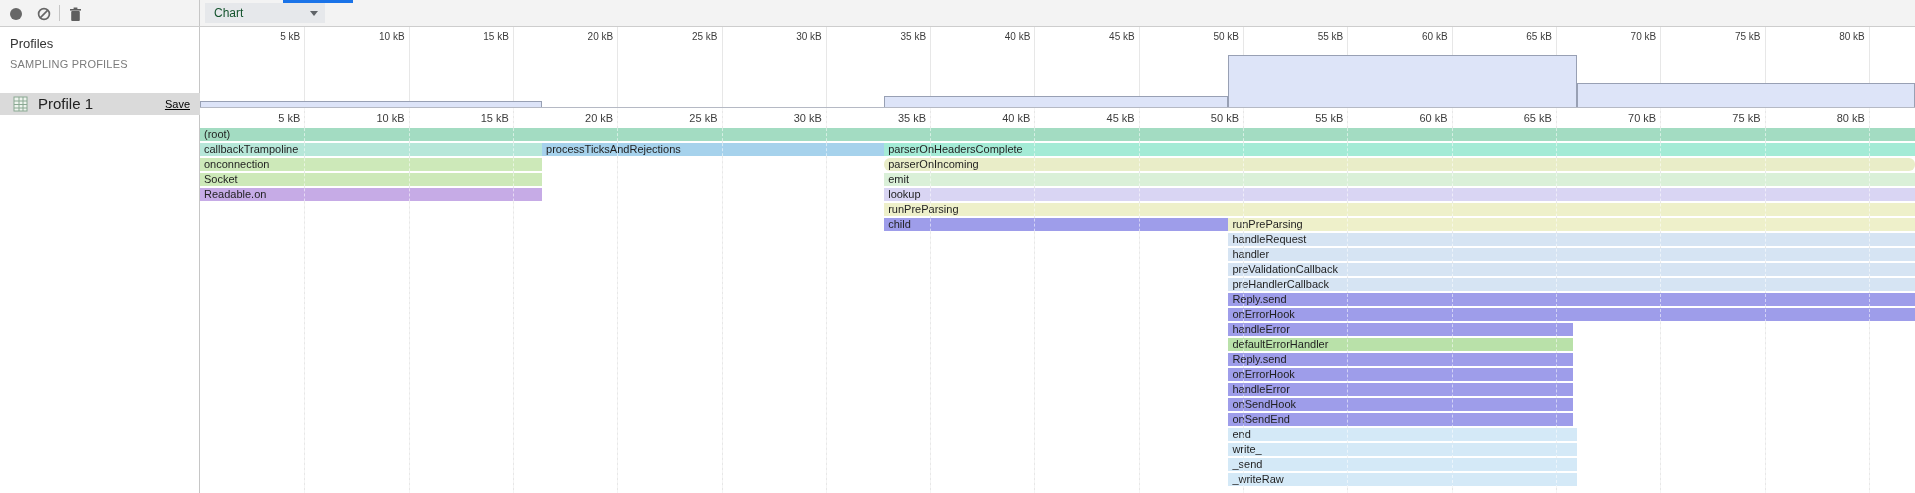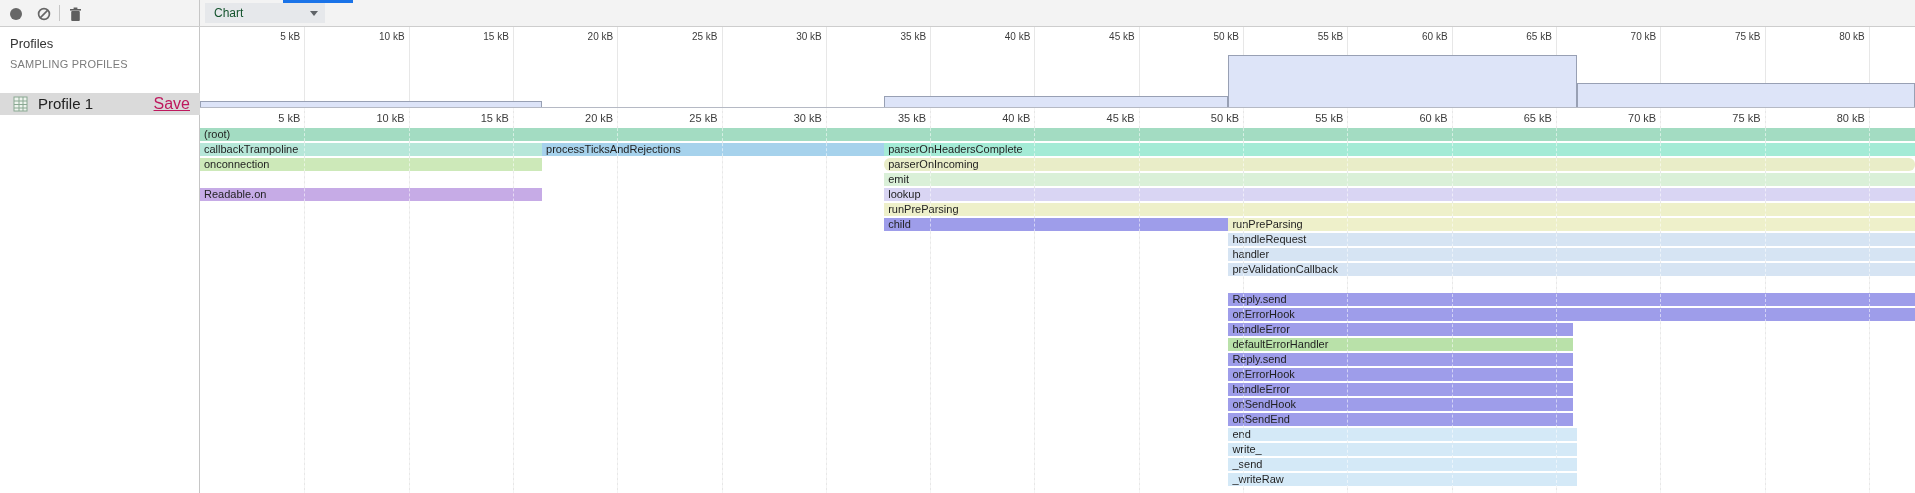--- a/index.html
+++ b/index.html
@@ -23,21 +23,21 @@
   
   .sidebar{position:absolute;left:0;top:27px;width:199px;height:466px;background:#fff;
            border-right:1px solid #c6c6c6;}
   .sidebar-title{position:absolute;left:10px;top:9px;font-size:13px;color:#333;}
   .sidebar-section{position:absolute;left:10px;top:31px;font-size:11px;color:#7b7b7b;
                    letter-spacing:.2px;}
   .profile-row{position:absolute;left:0;top:66px;width:200px;height:22px;
                background:#dadada;cursor:pointer;}
   .profile-icon{position:absolute;left:13px;top:3px;width:16px;height:16px;}
   .profile-name{position:absolute;left:38px;top:0;font-size:15px;color:#222;line-height:22px;}
-  .profile-save{position:absolute;right:10px;top:0;font-size:16px;color:#be185d;
+  .profile-save{position:absolute;right:10px;top:0;font-size:11px;color:#000000;
                 line-height:22px;text-decoration:underline;cursor:pointer;}
   
   .chart-area{position:absolute;left:200px;top:27px;width:1715px;height:466px;background:#fff;}
   .overview-pane{position:absolute;left:0;top:0;width:1715px;height:81px;overflow:hidden;}
   .flame-pane{position:absolute;left:0;top:81px;width:1715px;height:385px;overflow:hidden;}
   .grid-line{position:absolute;top:0;width:1px;background:#e7e7e7;}
   .grid-line-over{position:absolute;top:0;width:0;border-left:1px dashed rgba(255,255,255,.55);}
   .ruler-label{position:absolute;color:#3c3c3c;white-space:nowrap;transform:translateX(-100%);}
   .overview-pane .ruler-label{font-size:10px;top:4px;}
   .flame-pane .ruler-label{font-size:11px;top:4px;}
@@ -182,20 +182,23 @@
         </div>
         <div class="flame-bar" style="left: 684.2px; width: 1030.5px; top: 34.5px; height: 13px; background: rgb(164, 235, 214);">
           <span>parserOnHeadersComplete</span>
         </div>
         <div class="flame-bar" style="left: 0px; width: 342.1px; top: 49.5px; height: 13px; background: rgb(205, 233, 185);">
           <span>onconnection</span>
         </div>
         <div class="flame-bar" style="left: 684.2px; width: 1030.5px; top: 49.5px; height: 13px; background: rgb(233, 237, 200); border-radius: 6px;">
           <span>parserOnIncoming</span>
         </div>
+        <div class="flame-bar" style="left: 0px; width: 342.1px; top: 64.5px; height: 13px; background: rgb(205, 233, 185);">
+          <span>Socket</span>
+        </div>
         <div class="flame-bar" style="left: 684.2px; width: 1030.5px; top: 64.5px; height: 13px; background: rgb(218, 240, 216);">
           <span>emit</span>
         </div>
         <div class="flame-bar" style="left: 0px; width: 342.1px; top: 79.5px; height: 13px; background: rgb(198, 171, 230);">
           <span>Readable.on</span>
         </div>
         <div class="flame-bar" style="left: 684.2px; width: 1030.5px; top: 79.5px; height: 13px; background: rgb(217, 213, 243);">
           <span>lookup</span>
         </div>
         <div class="flame-bar" style="left: 684.2px; width: 1030.5px; top: 94.5px; height: 13px; background: rgb(238, 240, 202);">
@@ -208,20 +211,23 @@
           <span>runPreParsing</span>
         </div>
         <div class="flame-bar" style="left: 1028.4px; width: 686.3px; top: 124.5px; height: 13px; background: rgb(214, 228, 243);">
           <span>handleRequest</span>
         </div>
         <div class="flame-bar" style="left: 1028.4px; width: 686.3px; top: 139.5px; height: 13px; background: rgb(214, 228, 243);">
           <span>handler</span>
         </div>
         <div class="flame-bar" style="left: 1028.4px; width: 686.3px; top: 154.5px; height: 13px; background: rgb(214, 228, 243);">
           <span>preValidationCallback</span>
+        </div>
+        <div class="flame-bar" style="left: 1028.4px; width: 686.3px; top: 169.5px; height: 13px; background: rgb(214, 228, 243);">
+          <span>preHandlerCallback</span>
         </div>
         <div class="flame-bar" style="left: 1028.4px; width: 686.3px; top: 184.5px; height: 13px; background: rgb(158, 157, 234);">
           <span>Reply.send</span>
         </div>
         <div class="flame-bar" style="left: 1028.4px; width: 686.3px; top: 199.5px; height: 13px; background: rgb(158, 157, 234);">
           <span>onErrorHook</span>
         </div>
         <div class="flame-bar" style="left: 1028.4px; width: 344.2px; top: 214.5px; height: 13px; background: rgb(158, 157, 234);">
           <span>handleError</span>
         </div>

